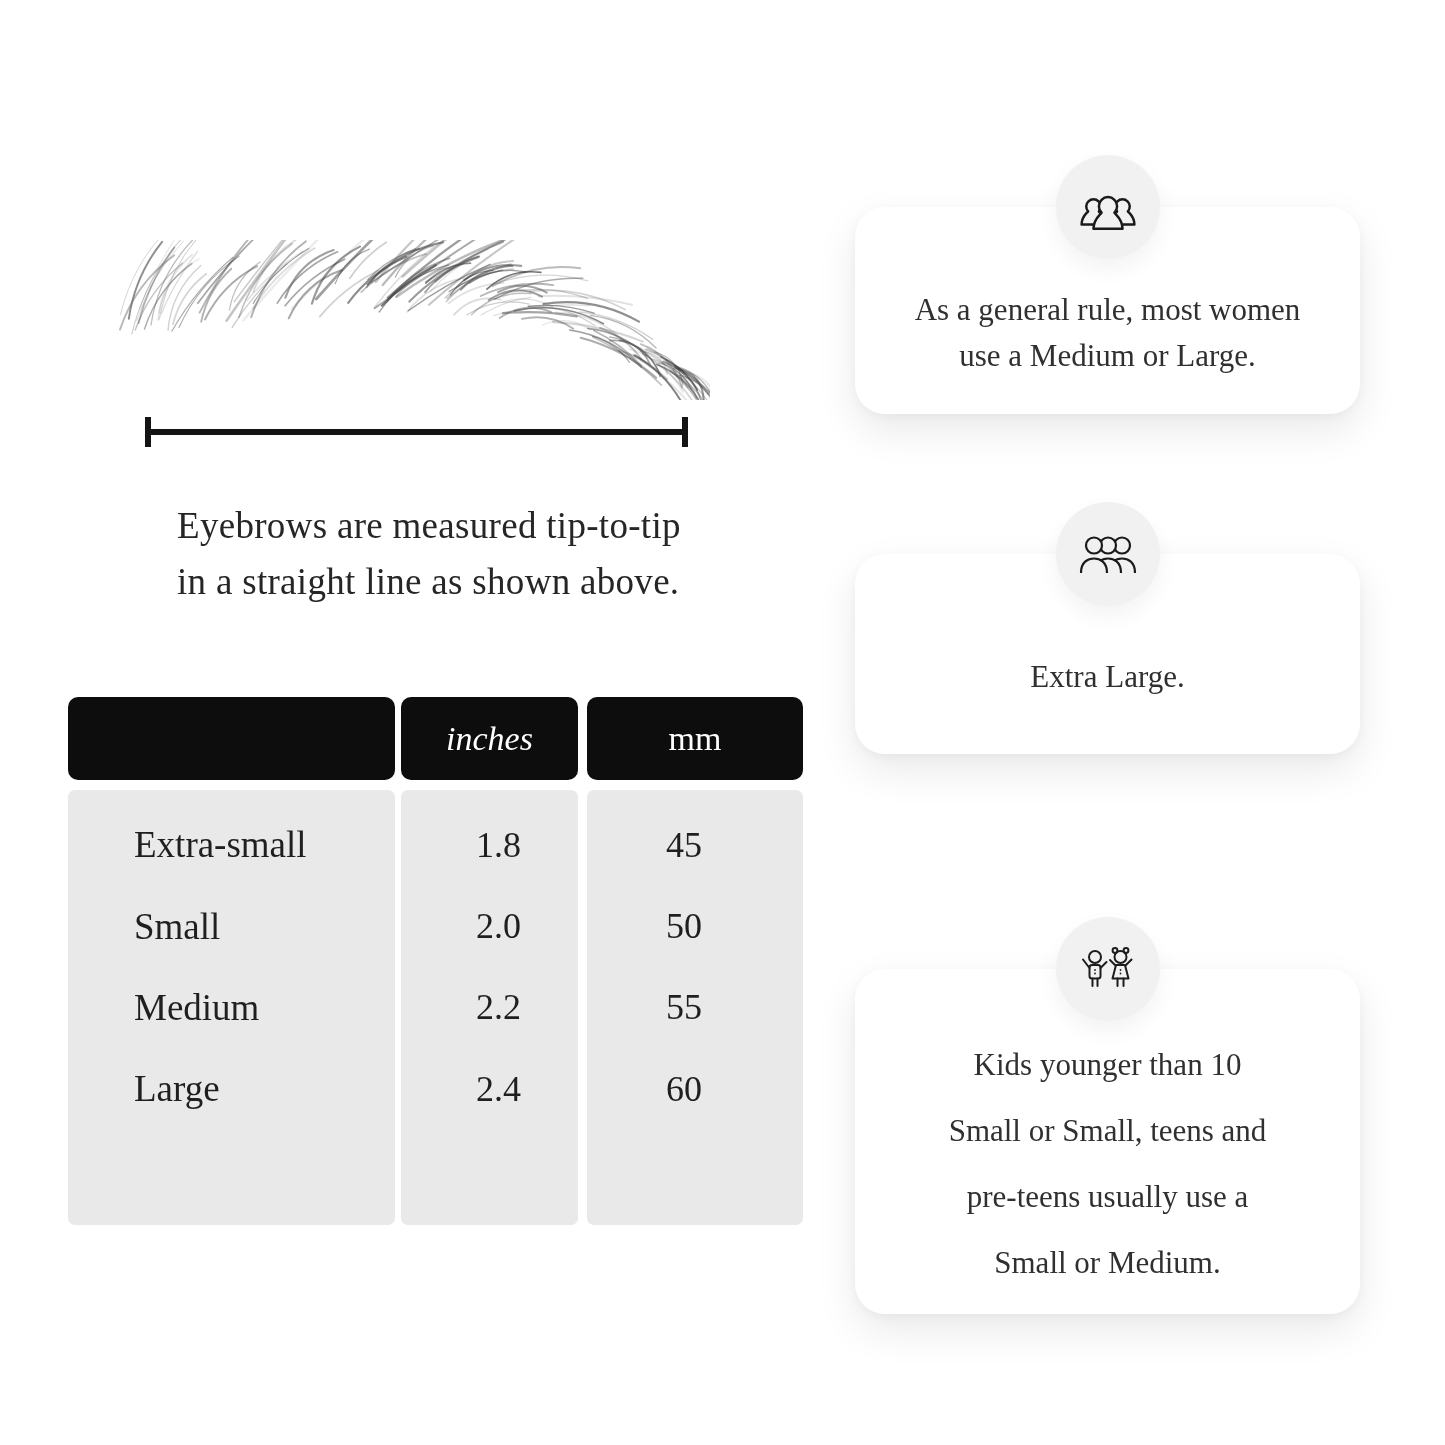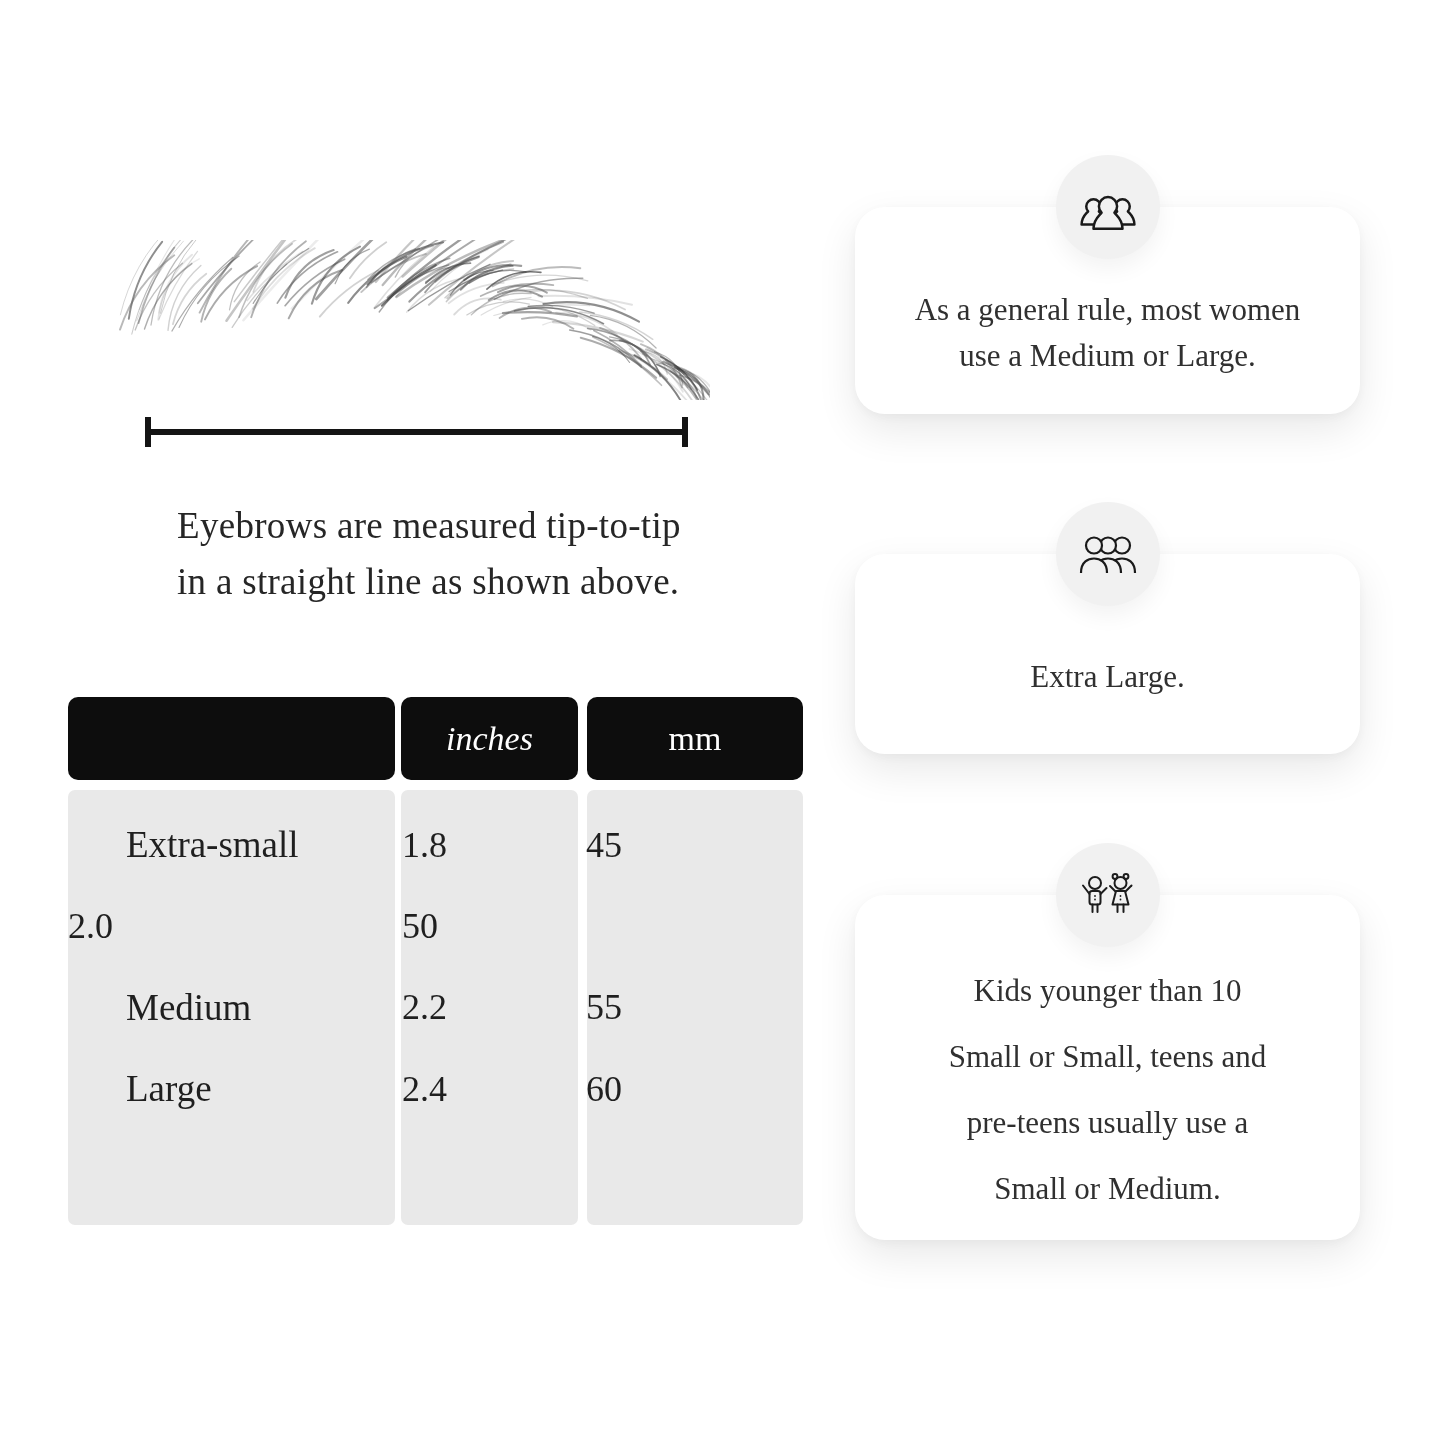--- a/index.html
+++ b/index.html
@@ -16,33 +16,33 @@
   .caption div{font-size:37px;line-height:56px;color:#262626;letter-spacing:.3px;white-space:nowrap;margin-left:44px;}
 
   
   .hdr{position:absolute;top:697px;height:83px;background:#0d0d0d;border-radius:10px;
        color:#ffffff;display:flex;align-items:center;justify-content:center;font-size:34px;}
   .hdr1{left:68px;width:327px;}
   .hdr2{left:401px;width:177px;font-style:italic;}
   .hdr3{left:587px;width:216px;}
   .colbg{position:absolute;top:790px;height:435px;background:#e9e9e9;border-radius:7px;}
   .rows{position:absolute;left:68px;top:790px;width:699px;height:435px;
-        display:grid;grid-template-rows:repeat(5,1fr);padding:14px 0;box-sizing:border-box;}
+        display:grid;grid-template-rows:repeat(5,1fr);padding:14px 8px;box-sizing:border-box;}
   .row{display:grid;grid-template-columns:327px 177px 180px;column-gap:7px;align-items:center;}
   .cell-label{font-size:37px;color:#1f1f1f;padding-left:58px;white-space:nowrap;}
-  .cell-num{font-size:36px;color:#1f1f1f;white-space:nowrap;}
+  .cell-num{font-size:36px;color:#1f1f1f;text-align:center;white-space:nowrap;}
 
   
   .card{position:absolute;left:855px;width:505px;background:#ffffff;border-radius:30px;
         box-shadow:0 16px 40px rgba(0,0,0,.09),0 3px 10px rgba(0,0,0,.035);
         display:flex;flex-direction:column;align-items:center;justify-content:center;
         padding-top:45px;box-sizing:border-box;}
   .card1{top:207px;height:207px;}
   .card2{top:554px;height:200px;}
-  .card3{top:895px;height:345px;gap:20px;}
+  .card3{top:969px;height:345px;gap:20px;}
   .icon-circle{position:absolute;top:-52px;left:50%;transform:translateX(-50%);
         width:104px;height:104px;border-radius:50%;background:#f1f1f1;
         display:flex;align-items:center;justify-content:center;
         box-shadow:0 10px 22px rgba(0,0,0,.05);}
   .card-line{font-size:31px;line-height:46px;color:#303030;white-space:nowrap;text-align:left;}
 </style>
 </head>
 <body>
 
 <div class="canvas">
@@ -218,20 +218,21 @@
     <div class="colbg hdr2"></div>
     <div class="colbg hdr3"></div>
 
     <div class="rows">
       <div class="row">
         <div class="cell-label">Extra-small</div>
         <div class="cell-num">1.8</div>
         <div class="cell-num">45</div>
       </div>
       <div class="row">
+        <div class="cell-label">Small</div>
         <div class="cell-num">2.0</div>
         <div class="cell-num">50</div>
       </div>
       <div class="row">
         <div class="cell-label">Medium</div>
         <div class="cell-num">2.2</div>
         <div class="cell-num">55</div>
       </div>
       <div class="row">
         <div class="cell-label">Large</div>

